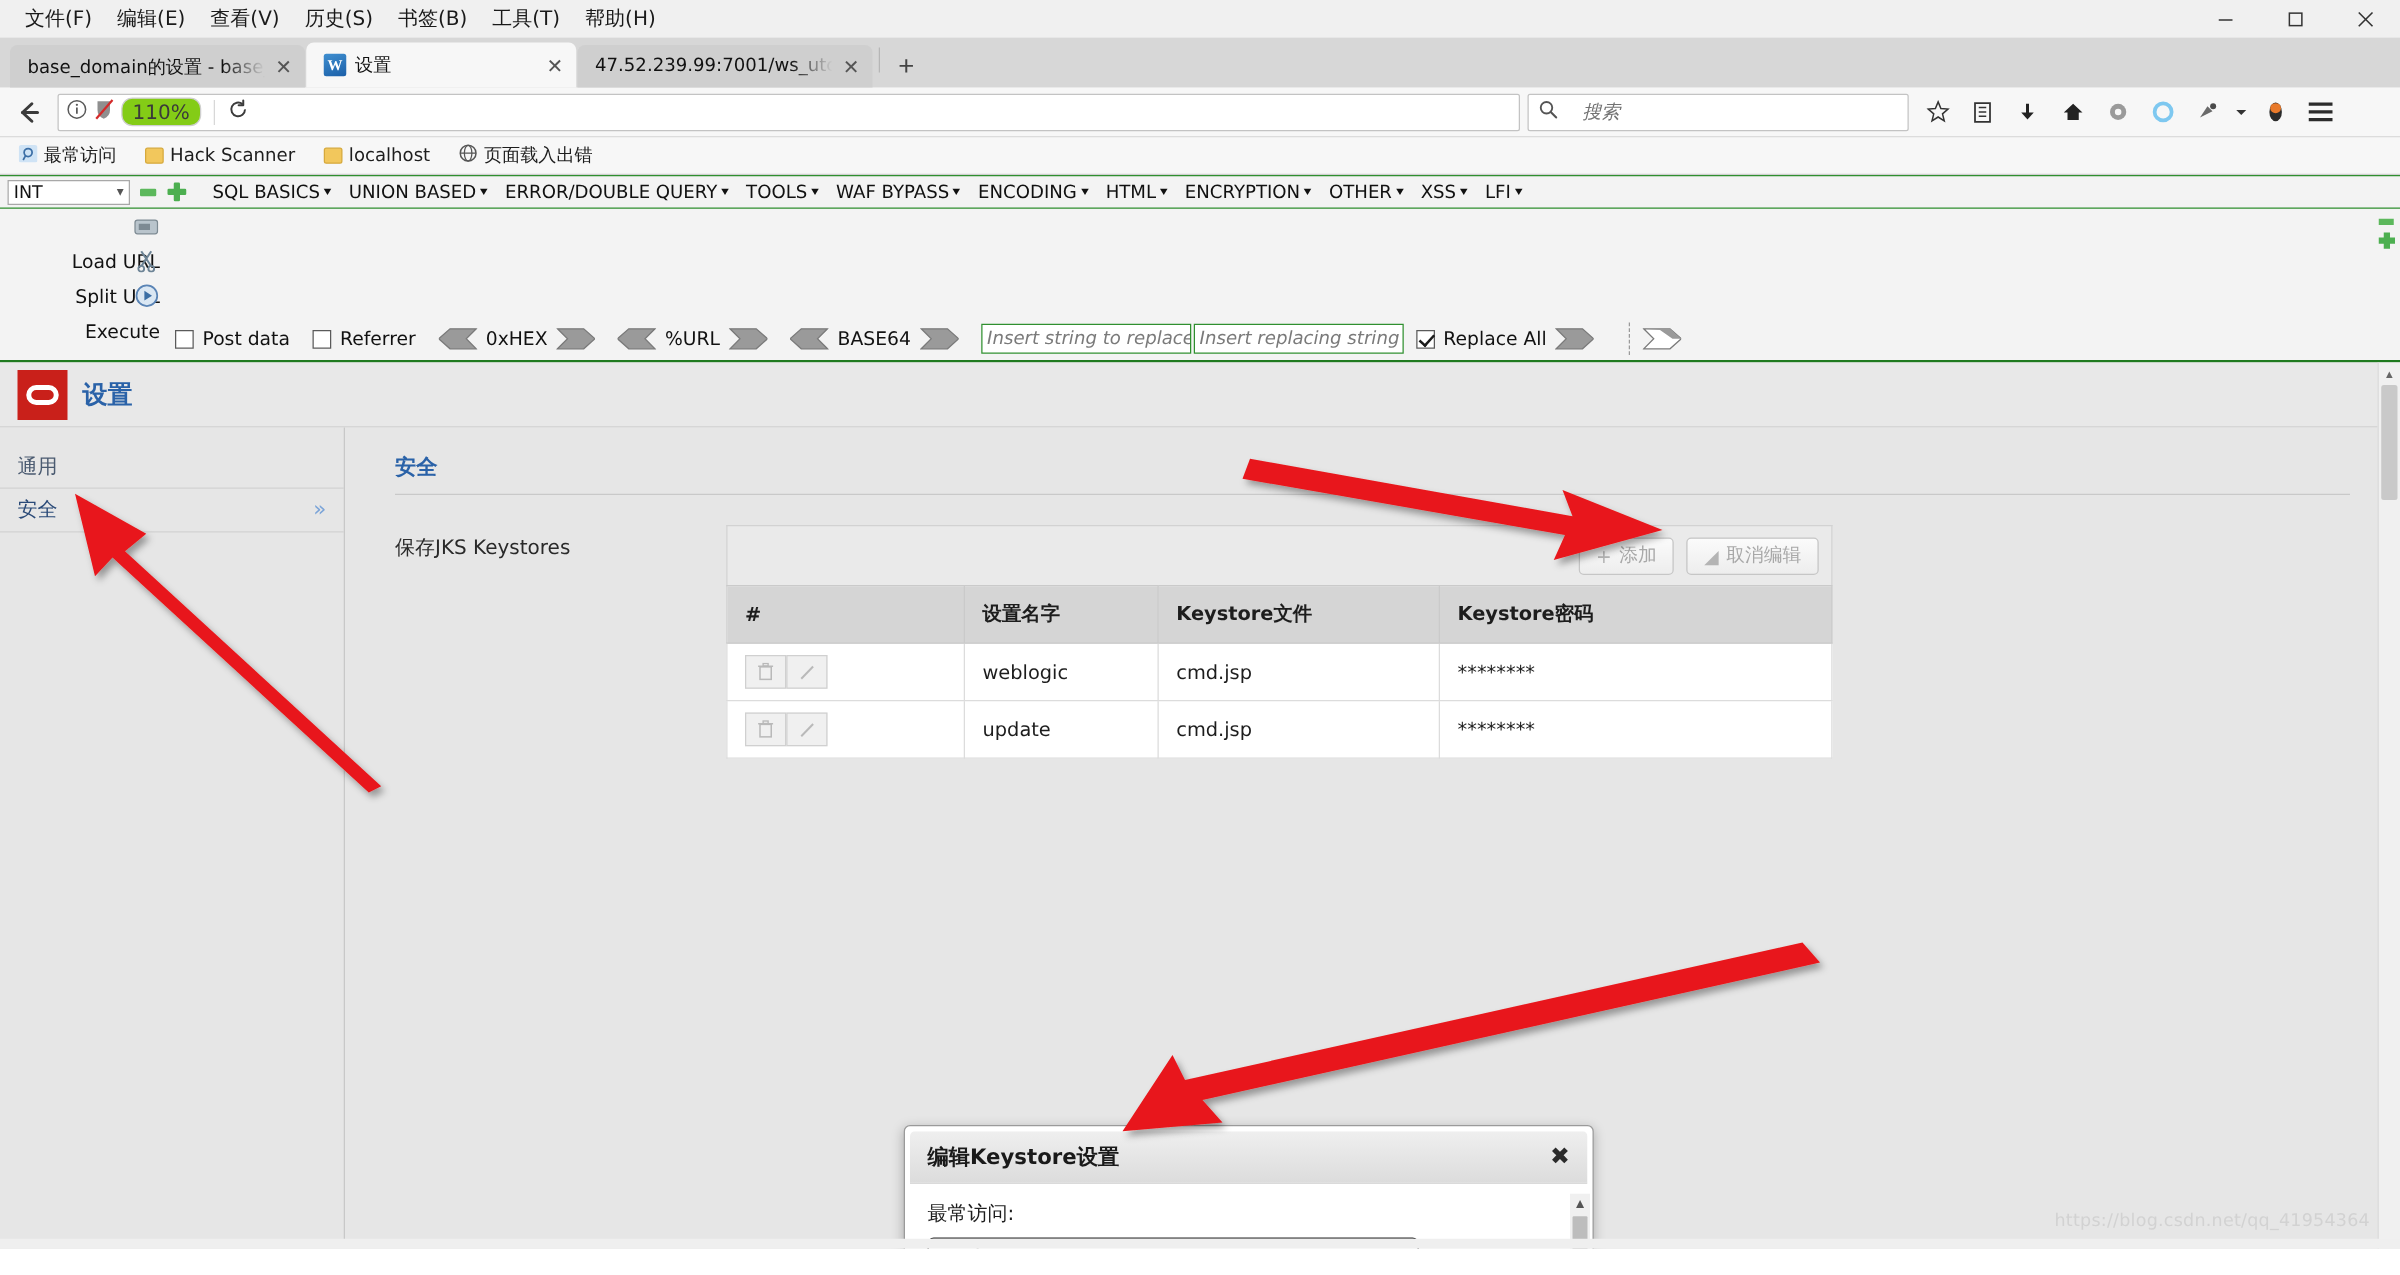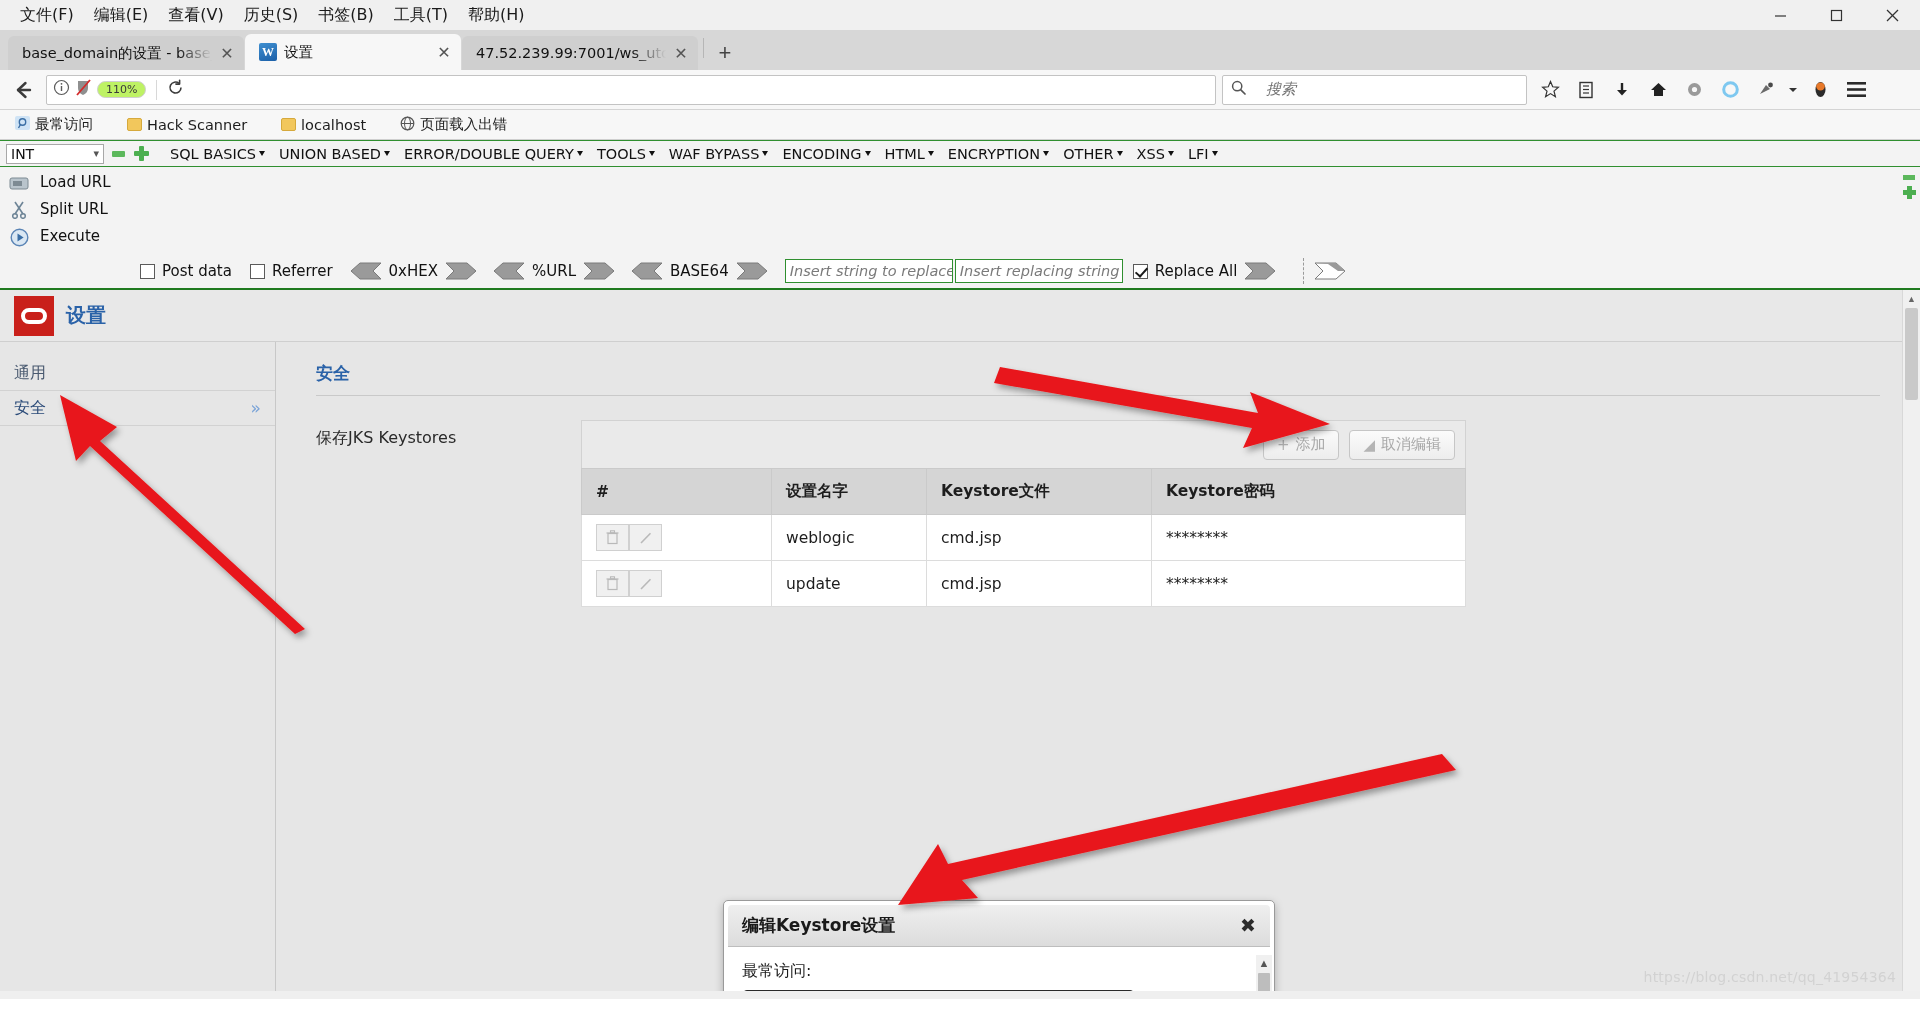--- a/index.html
+++ b/index.html
@@ -84,37 +84,37 @@
     background:#fff; border:1px solid #c3c3c3; border-radius:2px;
     display:flex; align-items:center; padding:0 6px; gap:6px;
     max-width: 1170px;
   }
   .urlbox .u-text {
     flex:1; font-size:16px; color:#000;
     font-family:"DejaVu Sans", sans-serif; white-space:nowrap; overflow:hidden;
   }
   .urlbox .u-text .dim { color:#8c8c8c; }
   .zoombadge {
-    font-size:11px; color:#3a3a3a; background:#bef264;
+    font-size:16px; color:#3a3a3a; background:#84cc16;
     border:1px solid #cfcfcf; border-radius:9px; padding:1px 8px;
     font-family:"DejaVu Sans", sans-serif;
   }
   .searchbox {
     width:305px; height:30px; background:#fff;
     border:1px solid #c3c3c3; border-radius:2px;
     display:flex; align-items:center; padding:0 8px; gap:20px;
   }
   .searchbox .sph { font-size:15px; color:#737373; font-style:italic; font-family:"DejaVu Sans",sans-serif;}
   .navright { display:flex; align-items:center; gap:2px; padding-left:6px; }
   .navright .ic { width:34px; height:34px; display:flex; align-items:center; justify-content:center; }
 
   
   .bookmarks {
     height:30px; background:#f7f7f7; display:flex; align-items:center;
-    padding-left:8px; gap:20px; border-bottom:1px solid #cfcfcf;
+    padding-left:8px; gap:9px; border-bottom:1px solid #cfcfcf;
   }
   .bm { display:flex; align-items:center; gap:5px; padding:2px 7px; font-size:14.5px; color:#1d1d1d;
         font-family:"DejaVu Sans", sans-serif; white-space:nowrap;}
   .bm .folder { width:15px;height:13px;background:#f2c75c;border-radius:2px;border:1px solid #d6a93c; flex:none;}
 
   
   .hackbar {
     background:#f3f3f3;
     border-top:1px solid #2f8f2f; border-bottom:2px solid #1f7a1f;
     position:relative;
@@ -136,21 +136,21 @@
   .hb-plus:before{left:0;top:5px;width:15px;height:5px;}
   .hb-plus:after{left:5px;top:0;width:5px;height:15px;}
   .hb-m {
     font-size:14.5px; color:#111; padding:0 7px; white-space:nowrap;
     font-family:"DejaVu Sans", sans-serif; display:flex; align-items:center; gap:3px;
   }
   .caret { width:0;height:0;border-left:3.5px solid transparent;border-right:3.5px solid transparent;border-top:5px solid #111; display:inline-block;}
 
   .hb-body { display:flex; padding:6px 0 0 0; }
   .hb-left { width:128px; flex:none; }
-  .hb-row { display:flex; align-items:flex-start; gap:10px; height:27px; padding-left:8px;}
+  .hb-row { display:flex; align-items:flex-end; gap:10px; height:27px; padding-left:8px;flex-direction:column;}
   .hb-row .lbl { font-size:15px; color:#111; font-family:"DejaVu Sans",sans-serif;}
   .hb-icn { width:22px;height:20px;display:flex;align-items:center;justify-content:center;}
   .hb-textarea {
     flex:1; height:78px; background:#fff; border:1px solid #2f8f2f; border-radius:6px;
     margin-right:22px; padding:5px 8px;
     font-size:16px; color:#000; font-family:"DejaVu Sans", sans-serif;
   }
   .hb-sidebtns { position:absolute; right:4px; top:34px; display:flex; flex-direction:column; gap:6px;}
   .sb-min { width:12px;height:5px;background:#5cb85c;}
   .sb-plus { width:13px;height:13px;position:relative;}

